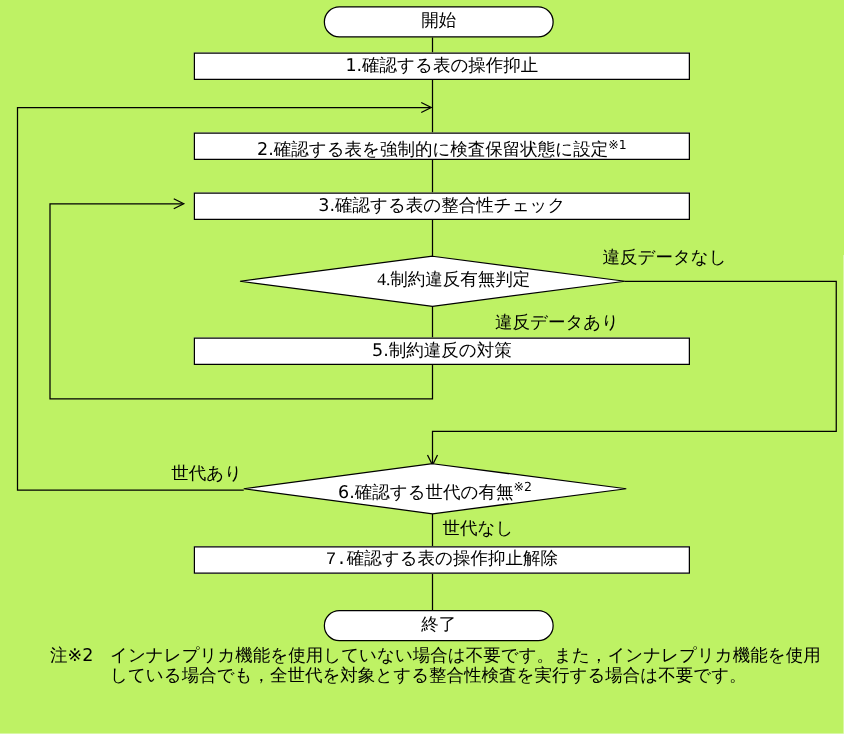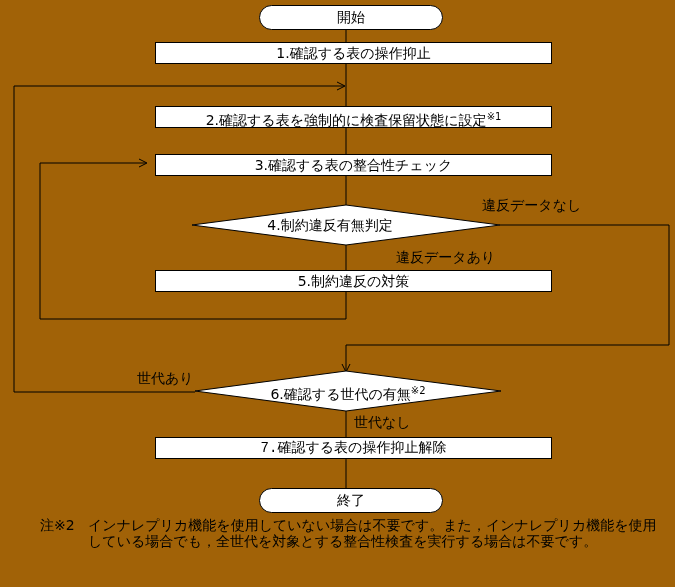--- a/index.html
+++ b/index.html
@@ -1,20 +1,20 @@
 <!DOCTYPE html>
 <html><head>
 <meta charset="utf-8">
 <style>
   html, body { margin: 0; padding: 0; background: #ffffff; }
   .canvas {
     position: relative;
     width: 675px;
     height: 587px;
-    background: #a16207;
+    background: #bef264;
     font-family: "DejaVu Sans", sans-serif;
     color: #000000;
     font-size: 14px;
     overflow: hidden;
   }
   .connectors {
     position: absolute;
     left: 0; top: 0;
     width: 675px; height: 587px;
   }
@@ -33,21 +33,21 @@
     left: 259px; width: 184px; height: 25px;
     border: 1px solid #000; border-radius: 13px;
     background: #fff; line-height: 23px;
   }
   .process {
     left: 155px; width: 397px; height: 22px;
     border: 1px solid #000; background: #fff;
     line-height: 20px;
   }
   .diamond-label { background: transparent; }
-  .d4 { left: 176px; top: 206px; width: 308px; height: 38px; line-height: 38px; }
+  .d4 { left: 209px; top: 206px; width: 308px; height: 38px; line-height: 38px; font-family: Liberation Serif, serif; }
   .d6 { left: 195px; top: 372px; width: 306px; height: 38px; line-height: 38px; }
   .sup { font-size: 10px; vertical-align: 5px; }
   .edge-label { position: absolute; white-space: nowrap; }
   .lbl-noviol { left: 482px; top: 197px; }
   .lbl-viol   { left: 352px; top: 249px; margin-left: 44px; }
   .lbl-gen    { left: 137px; top: 370px; }
   .lbl-nogen  { left: 354px; top: 414px; }
   .notes {
     position: absolute;
     left: 40px; top: 518px; width: 622px;

